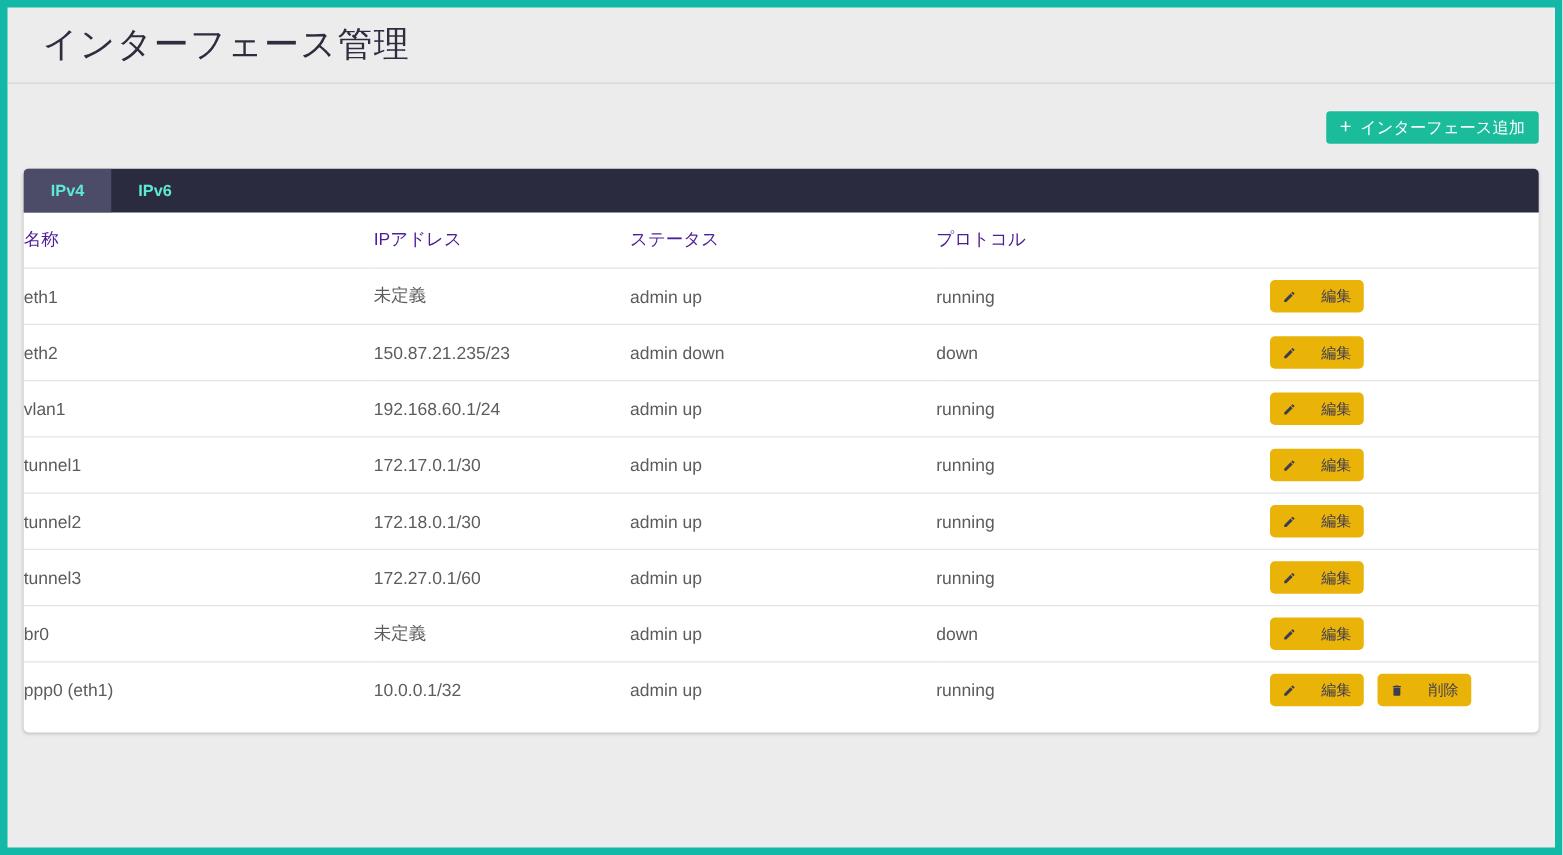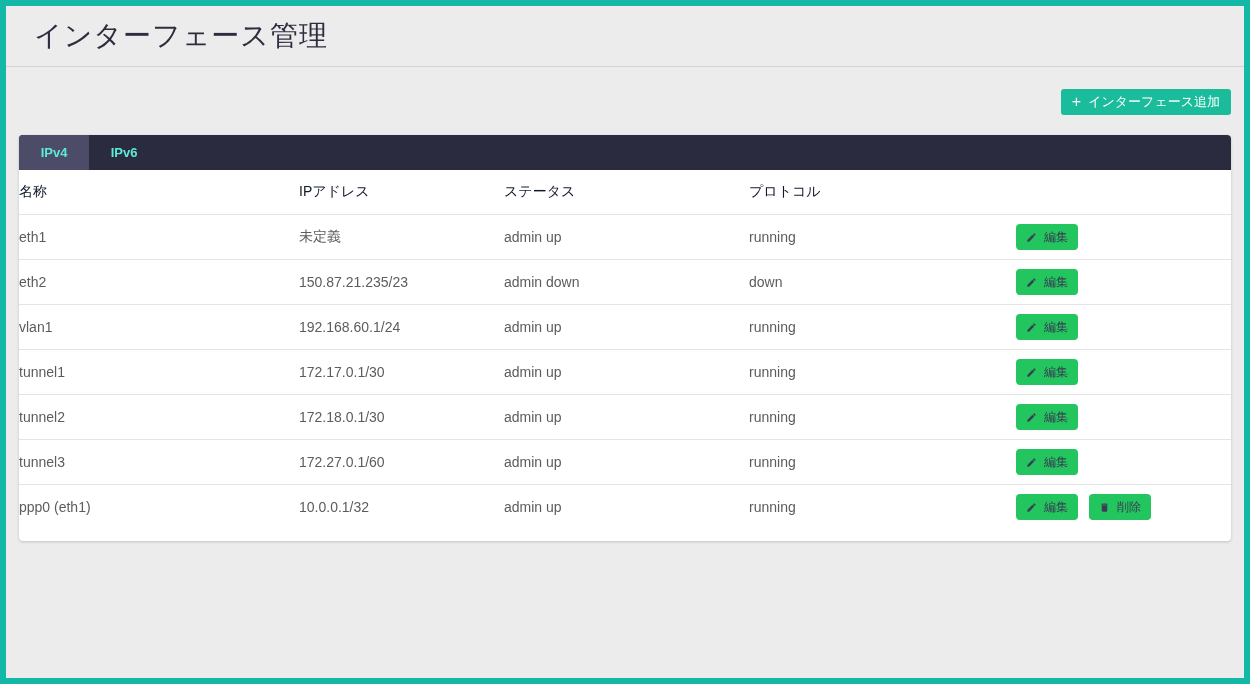--- a/index.html
+++ b/index.html
@@ -82,32 +82,32 @@
     table-layout: fixed;
   }
   .iface-table th, .iface-table td {
     height: 44px;
     font-size: 14px;
     text-align: left;
     padding: 0;
     vertical-align: middle;
     font-weight: 400;
   }
-  .iface-table th { color: #0f172a; }
+  .iface-table th { color: #4c1d95; }
   .iface-table td {
     color: #5c5c5c;
     border-top: 1px solid #e4e4e4;
   }
   .col-name-pad { padding-left: 17px; }
   .actions-cell { text-align: right; padding-right: 12px; white-space: nowrap; }
   .row-btn {
     display: inline-flex;
     align-items: center;
-    gap: 7px;
-    background: #22c55e;
+    gap: 20px;
+    background: #eab308;
     border: none;
     border-radius: 4px;
     height: 26px;
     padding: 0 10px;
     font-size: 12px;
     color: #3c3c54;
     font-family: inherit;
     cursor: pointer;
     vertical-align: middle;
   }
@@ -245,20 +245,35 @@
       <button class="row-btn">
         <svg class="btn-icon" viewBox="0 0 24 24" aria-hidden="true">
                     <path fill="currentColor" d="M3 17.25V21h3.75L17.81 9.94l-3.75-3.75L3 17.25zM20.71 7.04a.996.996 0 0 0 0-1.41l-2.34-2.34a.996.996 0 0 0-1.41 0l-1.83 1.83 3.75 3.75 1.83-1.83z"></path>
                   </svg>
         <span>編集</span>
       </button>
       
     </td>
   </tr>
 
+  <tr>
+    <td class="col-name-pad">br0</td>
+    <td>未定義</td>
+    <td>admin up</td>
+    <td>down</td>
+    <td class="actions-cell">
+      <button class="row-btn">
+        <svg class="btn-icon" viewBox="0 0 24 24" aria-hidden="true">
+                    <path fill="currentColor" d="M3 17.25V21h3.75L17.81 9.94l-3.75-3.75L3 17.25zM20.71 7.04a.996.996 0 0 0 0-1.41l-2.34-2.34a.996.996 0 0 0-1.41 0l-1.83 1.83 3.75 3.75 1.83-1.83z"></path>
+                  </svg>
+        <span>編集</span>
+      </button>
+      
+    </td>
+  </tr>
 
   <tr>
     <td class="col-name-pad">ppp0 (eth1)</td>
     <td>10.0.0.1/32</td>
     <td>admin up</td>
     <td>running</td>
     <td class="actions-cell">
       <button class="row-btn">
         <svg class="btn-icon" viewBox="0 0 24 24" aria-hidden="true">
                     <path fill="currentColor" d="M3 17.25V21h3.75L17.81 9.94l-3.75-3.75L3 17.25zM20.71 7.04a.996.996 0 0 0 0-1.41l-2.34-2.34a.996.996 0 0 0-1.41 0l-1.83 1.83 3.75 3.75 1.83-1.83z"></path>

